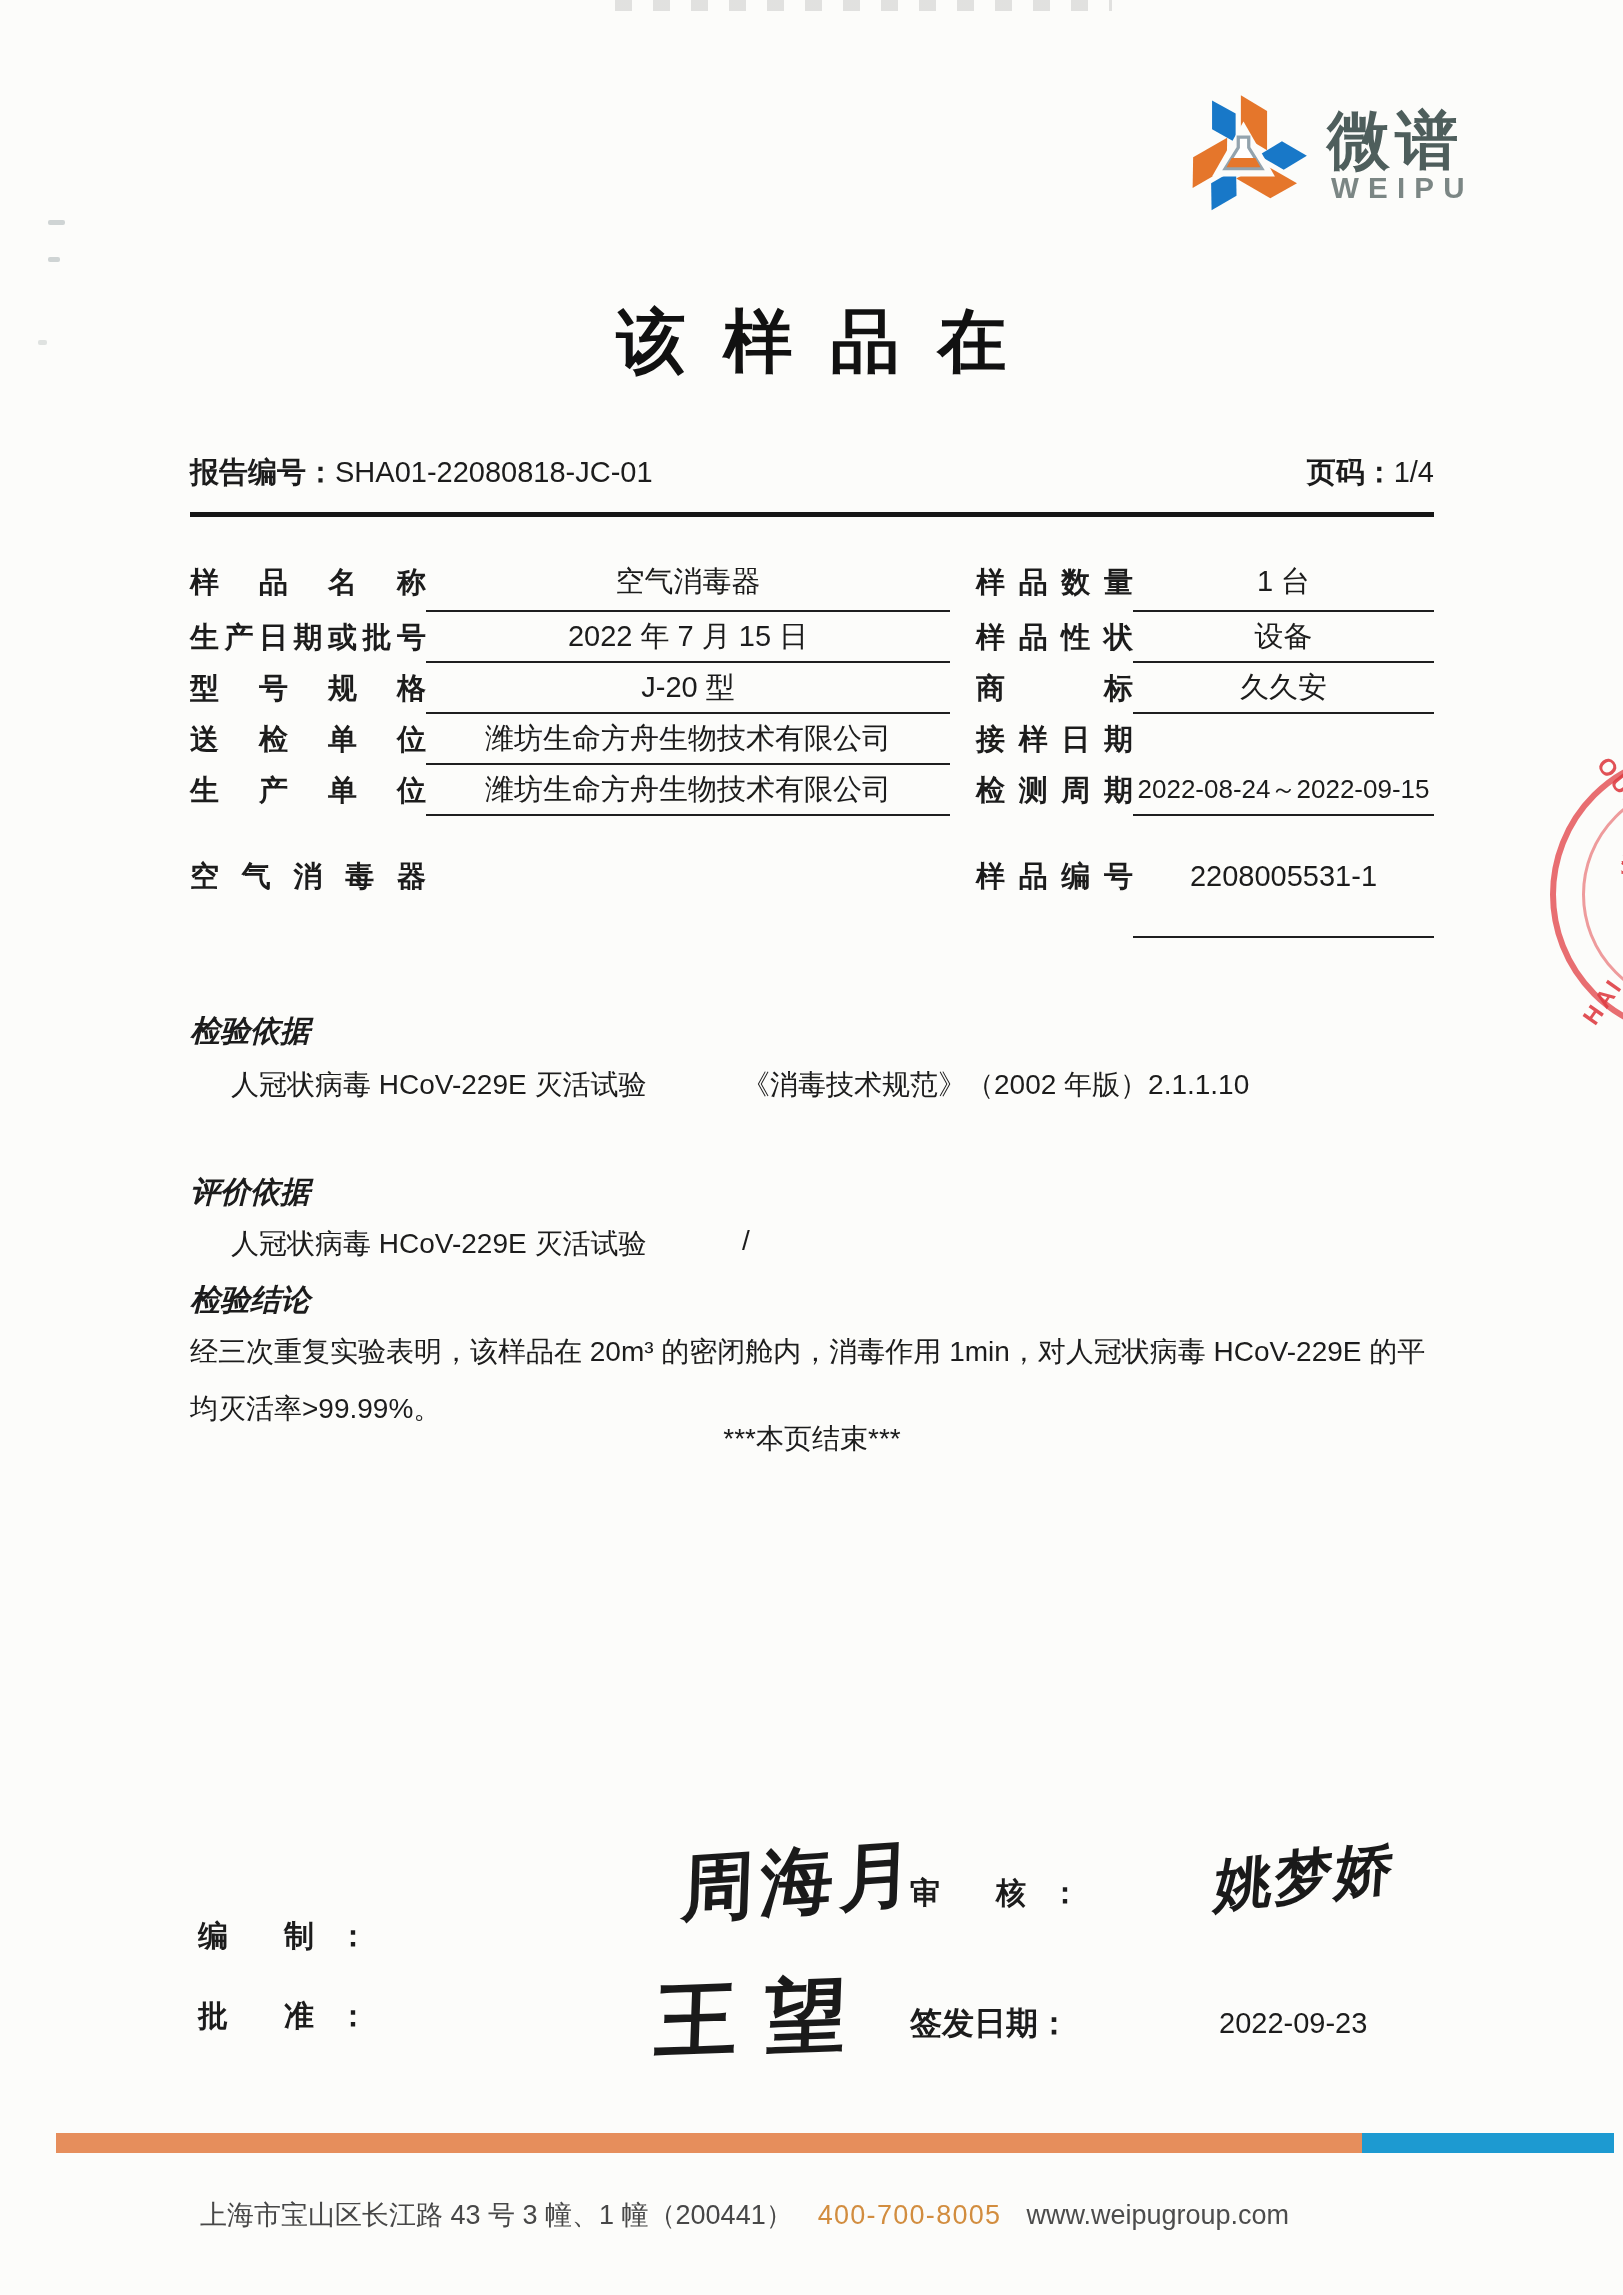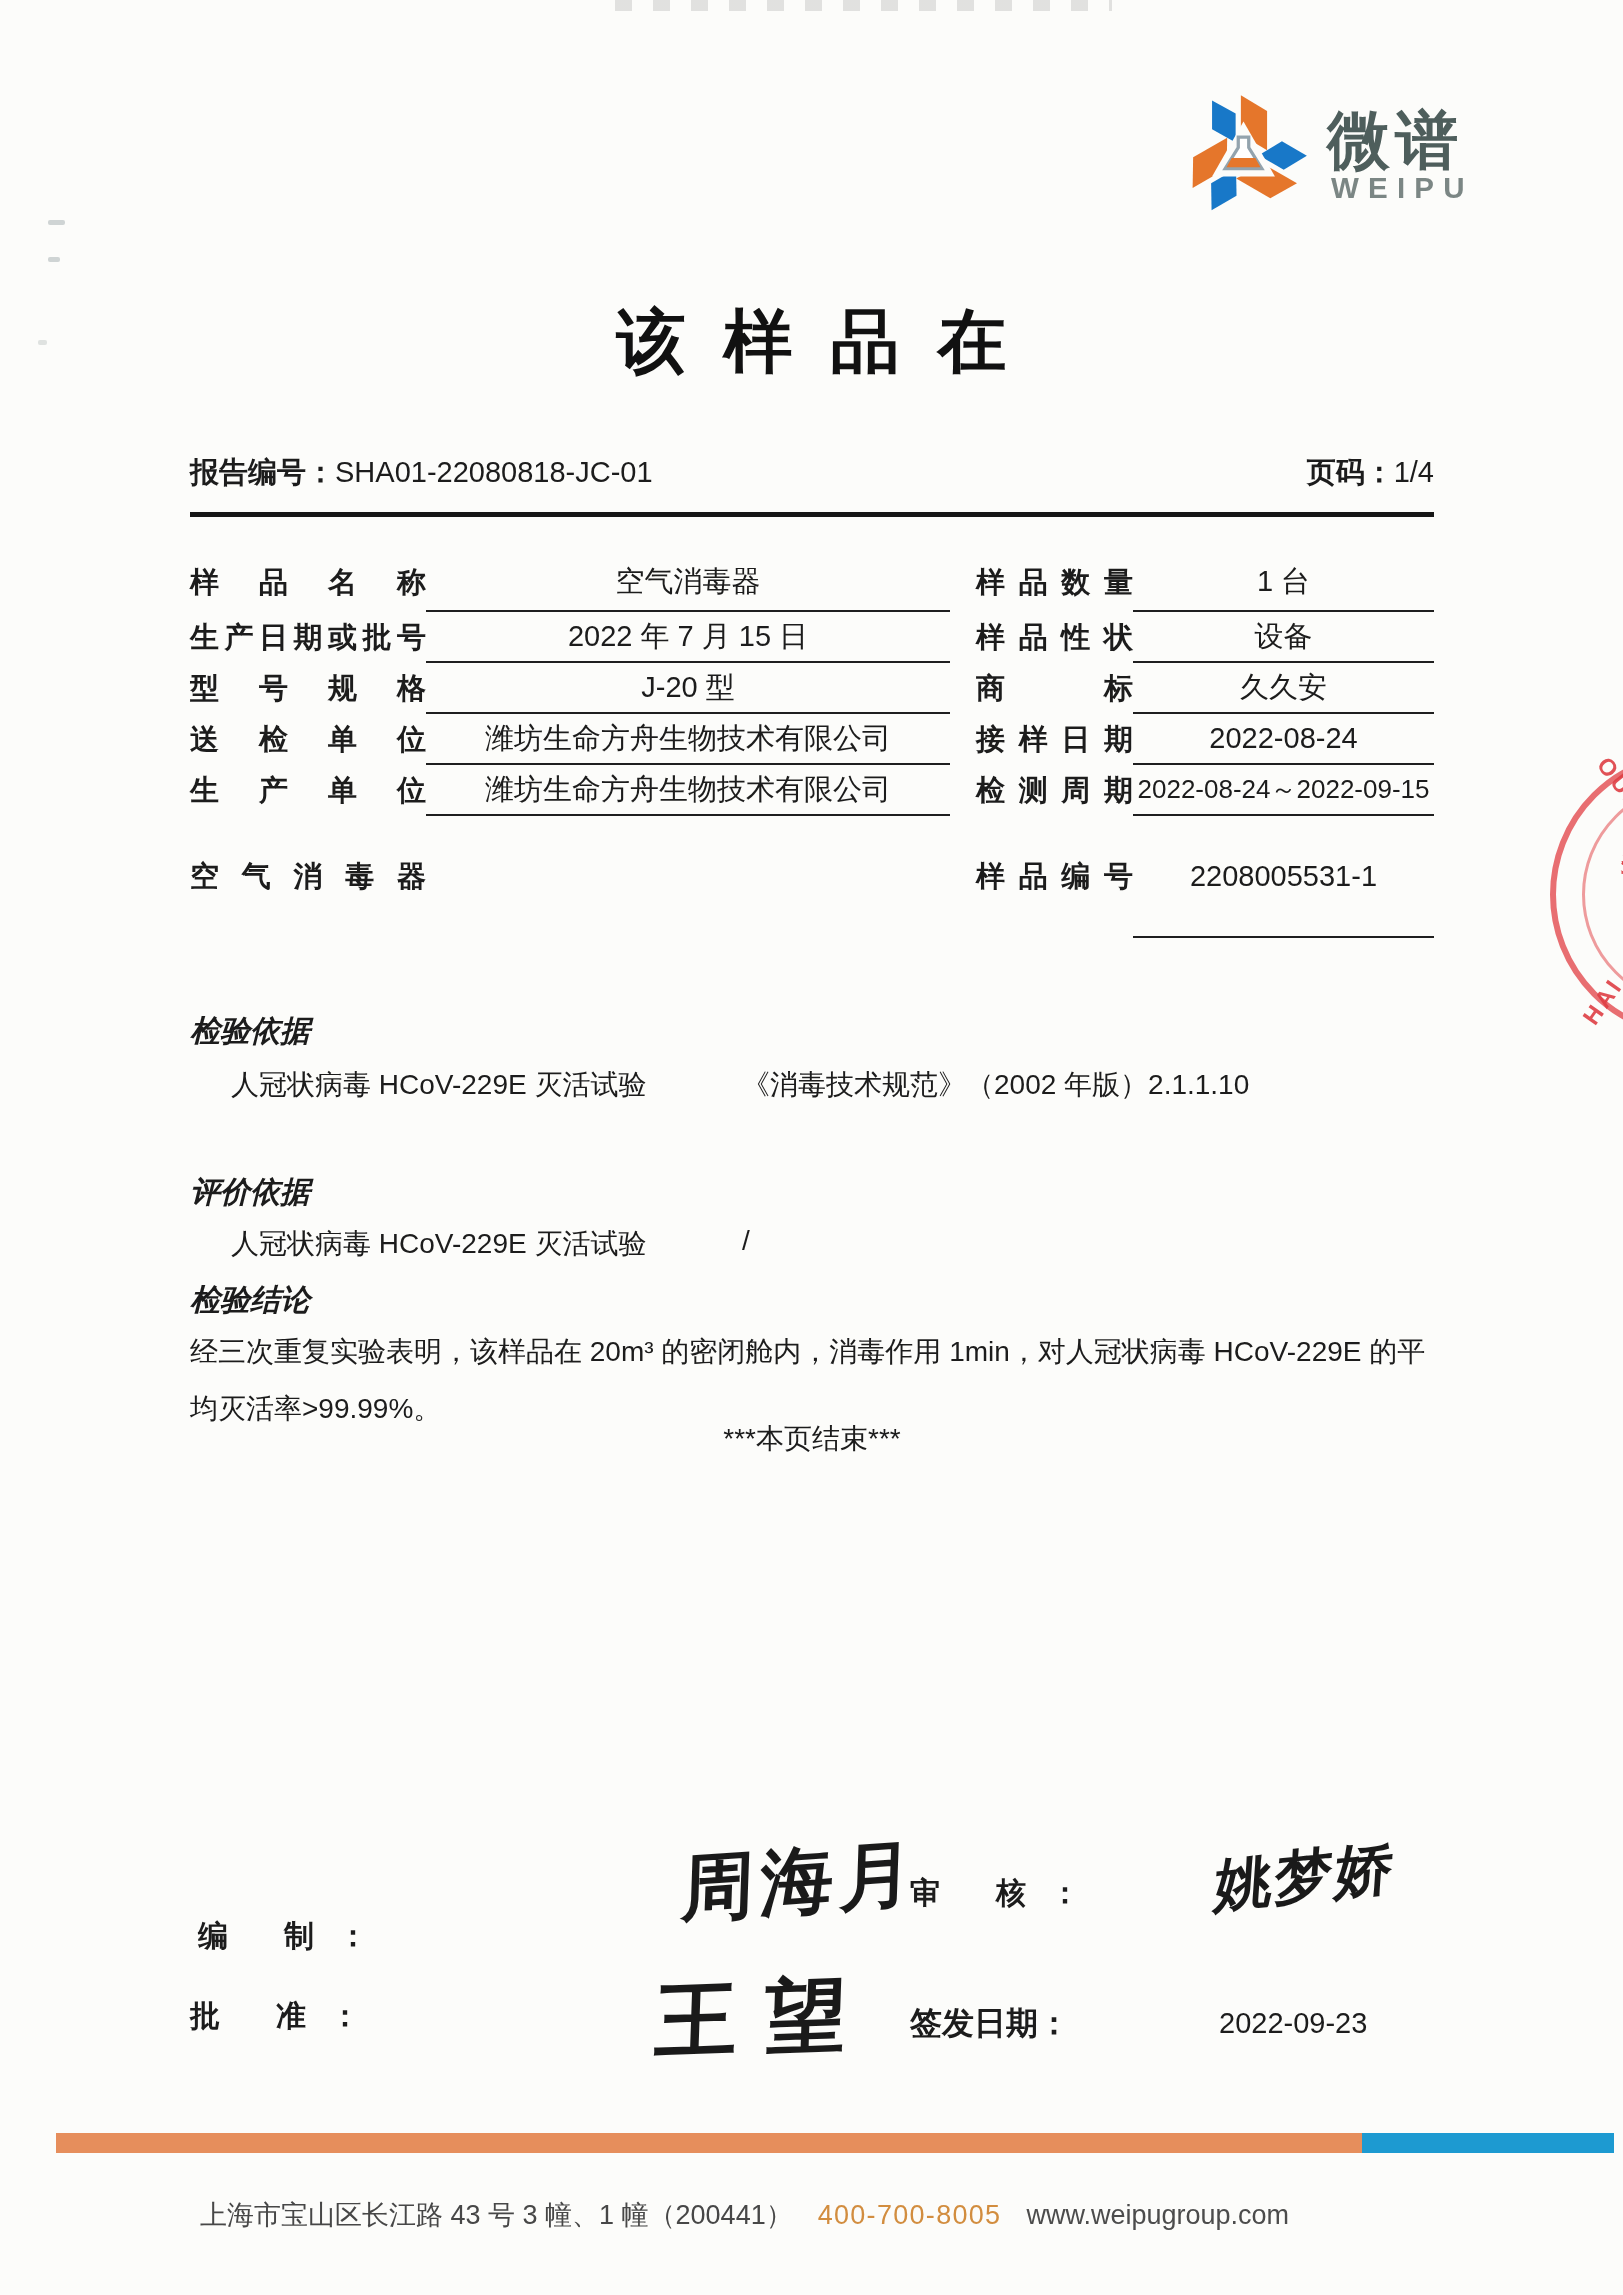--- a/index.html
+++ b/index.html
@@ -143,21 +143,20 @@
     </div>
   <div class="cell rv val">久久安</div>
 
   <div class="cell cl">
       <span class="lab">送 检 单 位</span>
     </div>
   <div class="cell cv val">潍坊生命方舟生物技术有限公司</div>
   <div class="cell rl">
       <span class="lab">接 样 日 期</span>
     </div>
-  <div class="cell rv val">2022-08-24</div>
 
   <div class="cell cl">
       <span class="lab">生 产 单 位</span>
     </div>
   <div class="cell cv val">潍坊生命方舟生物技术有限公司</div>
   <div class="cell rl">
       <span class="lab">检 测 周 期</span>
     </div>
   <div class="cell rv val small">2022-08-24～2022-09-15</div>
 
@@ -184,21 +183,21 @@
 
 <div class="abs sec-h" style="top:1280px;">检验结论</div>
 <div class="abs conc-body">经三次重复实验表明，该样品在 20m³ 的密闭舱内，消毒作用 1min，对人冠状病毒 HCoV-229E 的平均灭活率&gt;99.99%。</div>
 
 <div class="abs endnote">***本页结束***</div>
 
 <div class="abs" style="left:198px;top:1873px;margin-top:43px;"><span class="sig-lab" style="display:inline-block;">编 制：</span></div>
 <div class="abs hand h1">周海月</div>
 <div class="abs" style="left:910px;top:1873px;"><span class="sig-lab" style="display:inline-block;">审 核：</span></div>
 <div class="abs hand h2">姚梦娇</div>
-<div class="abs" style="left:190px;top:1996px;"><span class="sig-lab" style="display:inline-block;">批 准：</span></div>
+<div class="abs" style="left:190px;top:1996px;"><span class="sig-lab" style="display:inline-block;margin-left:8px;">批 准：</span></div>
 <div class="abs hand h3">王望</div>
 <div class="abs" style="left:910px;top:2002px;font-size:32px;font-weight:700;">签发日期：</div>
 <div class="abs issue-val">2022-09-23</div>
 
 <div class="abs stamp">
   <div class="inner"></div>
   <span class="oup">OUP</span>
   <span class="cn">上海微谱检测科技</span>
   <span class="hai">HAI</span>
 </div>

